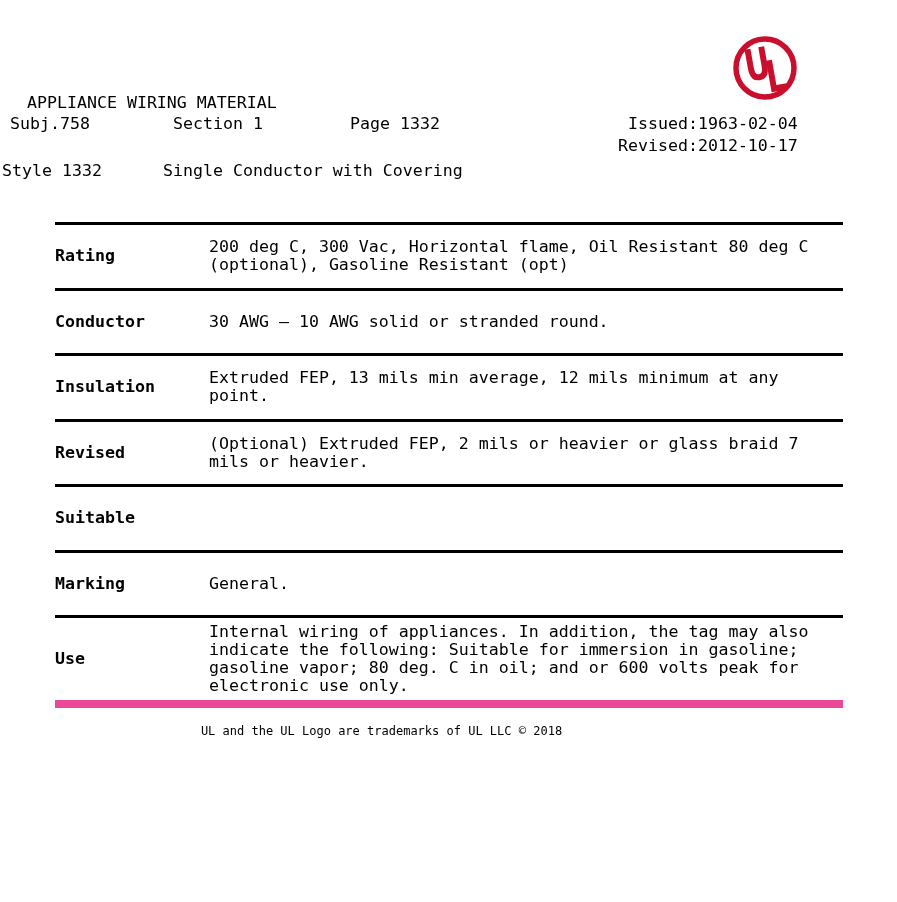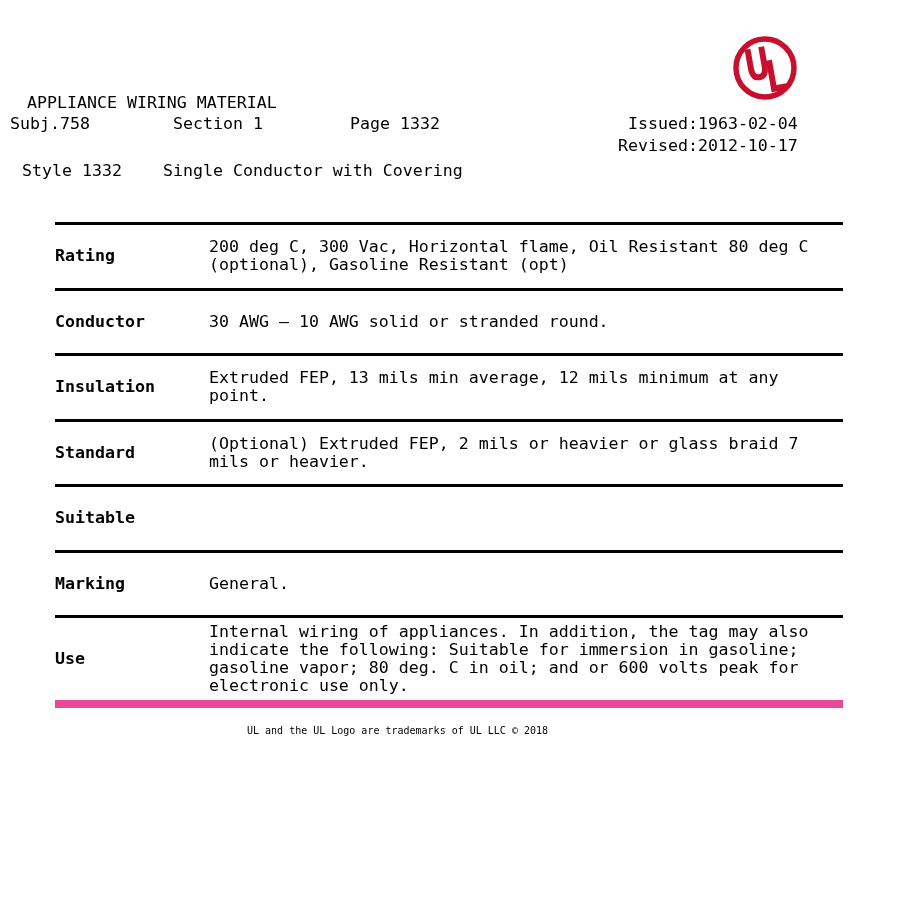--- a/index.html
+++ b/index.html
@@ -46,24 +46,24 @@
   }
   .row .value {
     width:634px;
     flex:0 0 634px;
     font-size:16.6px;
     line-height:18px;
   }
 
   .footer-line {
     position:absolute;
-    left:16px; top:724px;
+    left:0; top:724px;
     width:763px;
     text-align:center;
-    font-size:10px;
+    font-size:12px;
     line-height:14px;
   }
 </style>
 </head>
 <body>
 
 <div class="page">
 
   <svg class="ul-logo" viewBox="0 0 68 68" aria-hidden="true">
     <circle cx="34" cy="34" r="29" fill="none" stroke="#C8102E" stroke-width="5.5"></circle>
@@ -74,42 +74,42 @@
   </svg>
 
   <div class="hline" style="left:27px; top:93px;">APPLIANCE WIRING MATERIAL</div>
 
   <div class="hline" style="left:10px; top:114px;">Subj.758</div>
   <div class="hline" style="left:173px; top:114px;">Section 1</div>
   <div class="hline" style="left:350px; top:114px;">Page 1332</div>
   <div class="hline" style="left:628px; top:114px;">Issued:1963-02-04</div>
   <div class="hline" style="left:618px; top:136px;">Revised:2012-10-17</div>
 
-  <div class="hline" style="left:22px; top:161px;">Style 1332</div>
+  <div class="hline" style="left:2px; top:161px;">Style 1332</div>
   <div class="hline" style="left:163px; top:161px;">Single Conductor with Covering</div>
 
   <div class="spec-table">
 
     <div class="row">
       <div class="label">Rating</div>
       <div class="value">200 deg C, 300 Vac, Horizontal flame, Oil Resistant 80 deg C (optional), Gasoline Resistant (opt)</div>
     </div>
 
     <div class="row">
       <div class="label">Conductor</div>
       <div class="value">30 AWG – 10 AWG solid or stranded round.</div>
     </div>
 
     <div class="row">
       <div class="label">Insulation</div>
       <div class="value">Extruded FEP, 13 mils min average, 12 mils minimum at any point.</div>
     </div>
 
     <div class="row">
-      <div class="label">Standard</div>
+      <div class="label">Revised</div>
       <div class="value">(Optional) Extruded FEP, 2 mils or heavier or glass braid 7 mils or heavier.</div>
     </div>
 
     <div class="row">
       <div class="label">Suitable</div>
     </div>
 
     <div class="row">
       <div class="label">Marking</div>
       <div class="value">General.</div>

